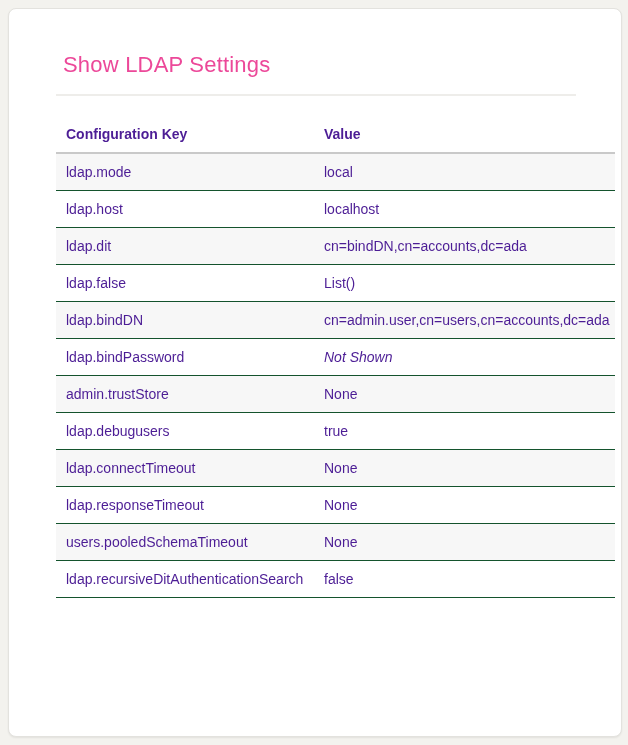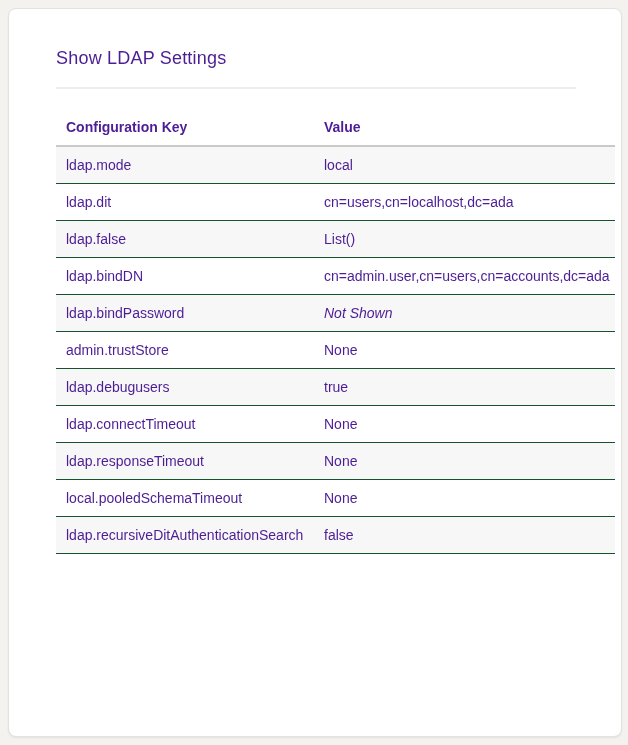--- a/index.html
+++ b/index.html
@@ -19,24 +19,24 @@
     top: 8px;
     width: 614px;
     height: 729px;
     background: #ffffff;
     border: 1px solid #e3e2de;
     border-radius: 8px;
     box-shadow: 0 1px 2px rgba(0,0,0,0.07);
     padding: 34px 0 0 47px;
   }
   .page-title {
-    font-size: 18px;
+    font-size: 22px;
     font-weight: 500;
-    color: #4c1d95;
-    margin: 0;
+    color: #ec4899;
+    margin: 7px;
     line-height: 30px;
     letter-spacing: 0.2px;
   }
   .title-divider {
     border: none;
     border-top: 2px solid #eeedea;
     width: 520px;
     margin: 14px 0 0 0;
   }
   table.settings-table {
@@ -82,22 +82,26 @@
         <th>Configuration Key</th>
         <th>Value</th>
       </tr>
     </thead>
     <tbody>
         <tr>
           <td>ldap.mode</td>
           <td>local</td>
         </tr>
         <tr>
+          <td>ldap.host</td>
+          <td>localhost</td>
+        </tr>
+        <tr>
           <td>ldap.dit</td>
-          <td>cn=users,cn=localhost,dc=ada</td>
+          <td>cn=bindDN,cn=accounts,dc=ada</td>
         </tr>
         <tr>
           <td>ldap.false</td>
           <td>List()</td>
         </tr>
         <tr>
           <td>ldap.bindDN</td>
           <td>cn=admin.user,cn=users,cn=accounts,dc=ada</td>
         </tr>
         <tr>
@@ -114,21 +118,21 @@
         </tr>
         <tr>
           <td>ldap.connectTimeout</td>
           <td>None</td>
         </tr>
         <tr>
           <td>ldap.responseTimeout</td>
           <td>None</td>
         </tr>
         <tr>
-          <td>local.pooledSchemaTimeout</td>
+          <td>users.pooledSchemaTimeout</td>
           <td>None</td>
         </tr>
         <tr>
           <td>ldap.recursiveDitAuthenticationSearch</td>
           <td>false</td>
         </tr>
       </tbody>
   </table>
 </div>
 

